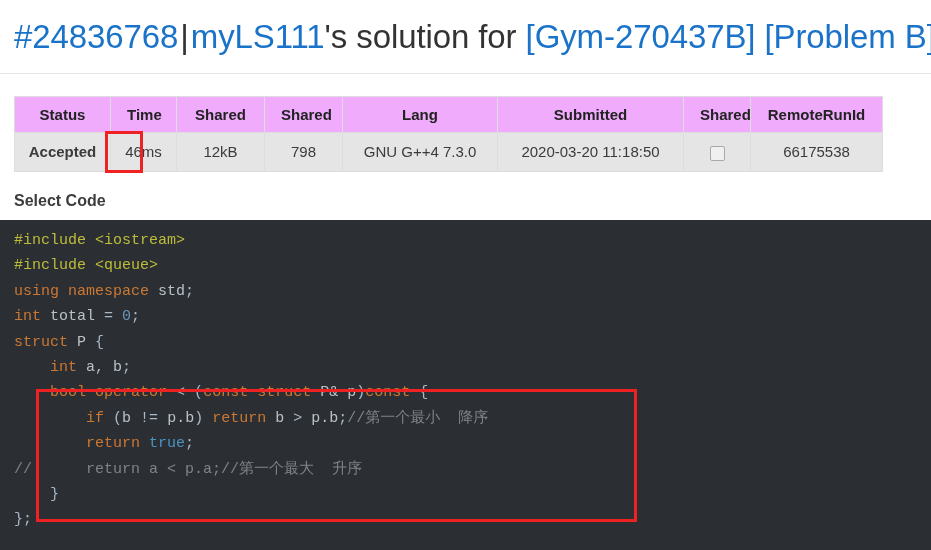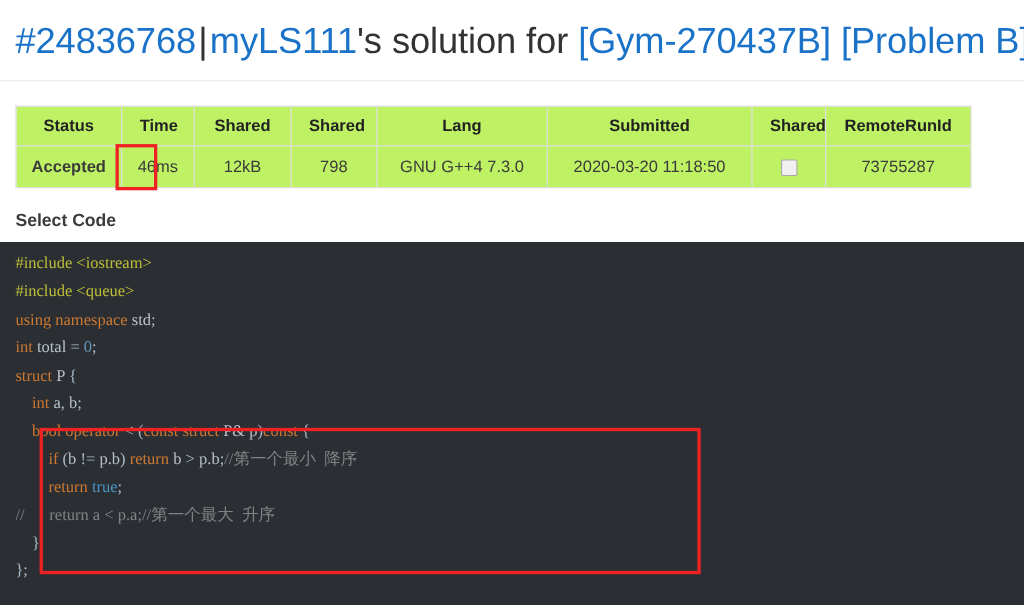--- a/index.html
+++ b/index.html
@@ -53,30 +53,30 @@
     width: 868px;
   }
   table.subm {
     border-collapse: collapse;
     width: 868px;
     table-layout: fixed;
     font-size: 14.5px;
     color: #333333;
   }
   table.subm th {
-    background: #bef264;
+    background: #f0abfc;
     border: 1px solid #dddddd;
     font-weight: bold;
     text-align: center;
     padding: 9px 16px;
     font-size: 15px;
     color: #222222;
   }
   table.subm td {
-    background: #bef264;
+    background: #e5e5e5;
     border: 1px solid #dddddd;
     text-align: center;
     padding: 10px 4px;
     font-size: 15px;
     color: #3b3b3b;
   }
   td.status-cell {
     color: #4cae4c;
     font-weight: bold;
   }
@@ -107,21 +107,21 @@
     top: 220px;
     width: 931px;
     height: 330px;
     background: #2b2f33;
     overflow: hidden;
     box-sizing: border-box;
   }
   pre.code {
     margin: 0;
     padding: 8px 0 0 14px;
-    font-family: Liberation Serif, serif;
+    font-family: Liberation Mono, monospace;
     font-size: 15px;
     line-height: 25.4px;
     color: #b9c2c8;
     white-space: pre;
     tab-size: 4;
   }
   .k-pre  { color: #bdbd39; }  
   .k-kw   { color: #cc7832; }  
   .k-id   { color: #b9c2c8; }  
   .k-num  { color: #6897bb; }  
@@ -183,21 +183,21 @@
     </thead>
     <tbody>
       <tr>
         <td class="status-cell">Accepted</td>
         <td>46ms</td>
         <td>12kB</td>
         <td>798</td>
         <td>GNU G++4 7.3.0</td>
         <td>2020-03-20 11:18:50</td>
         <td><span class="chk"></span></td>
-        <td>73755287</td>
+        <td>66175538</td>
       </tr>
     </tbody>
   </table>
 </div>
 
 <div class="select-code">Select Code</div>
 
 <div class="code-block">
   <pre class="code"><span class="k-pre">#include &lt;iostream&gt;</span>
 <span class="k-pre">#include &lt;queue&gt;</span>

